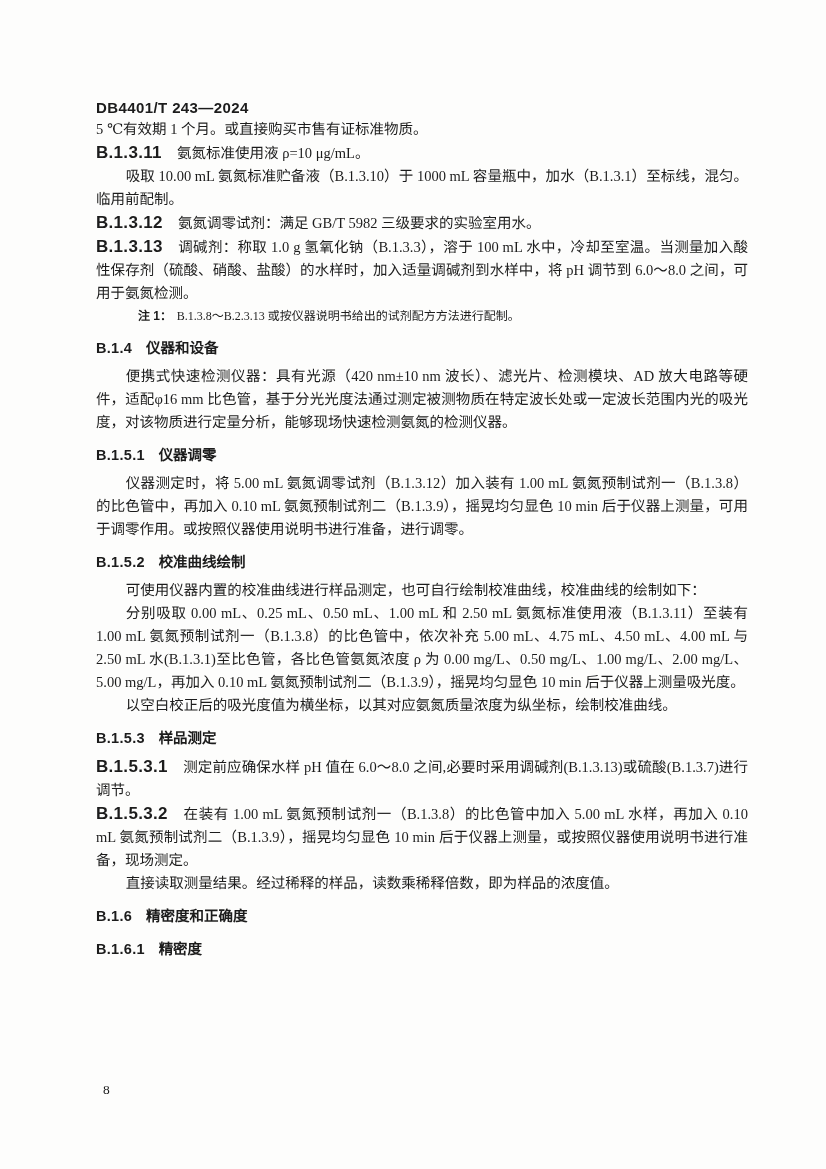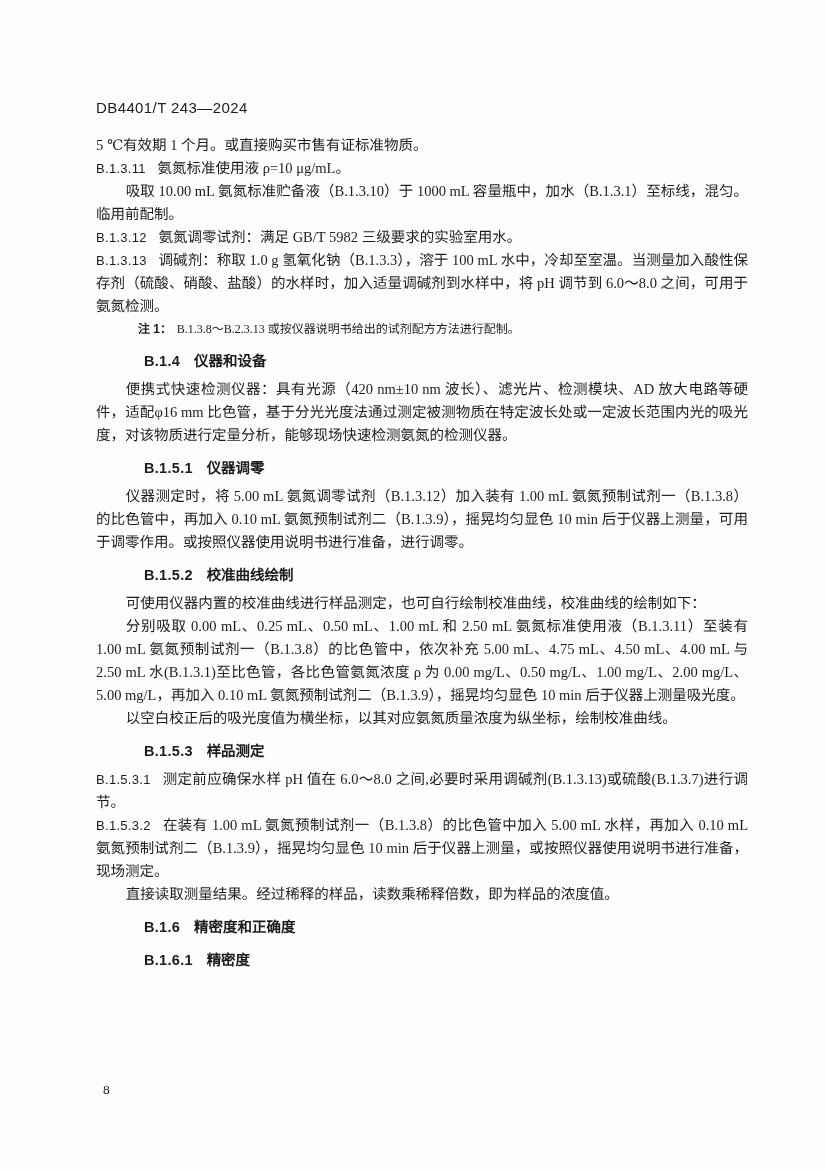--- a/index.html
+++ b/index.html
@@ -17,40 +17,39 @@
     overflow: hidden;
   }
   .content {
     position: absolute;
     left: 96px;
     top: 98px;
     width: 652px;
   }
   .doc-header {
     font-family: "Liberation Sans", "DejaVu Sans", sans-serif;
-    font-weight: normal;
+    font-weight: bold;
     font-size: 15px;
     line-height: 20px;
     letter-spacing: 0.4px;
-    margin-bottom: 16px;
   }
   .content p {
     margin: 0;
     font-size: 14.5px;
     line-height: 23px;
     text-align: justify;
     text-justify: inter-ideograph;
   }
   p.body-cont { text-indent: 0; }
   p.para { text-indent: 2.05em; }
   p.clause { text-indent: 0; }
   .clause-label {
     font-family: "Liberation Sans", "DejaVu Sans", sans-serif;
-    font-weight: normal;
-    font-size: 13px;
+    font-weight: bold;
+    font-size: 17px;
     margin-right: 0.9em;
     letter-spacing: 0.3px;
   }
   p.note {
     font-size: 12px;
     line-height: 22px;
     padding-left: 23px;
   }
   .note-label {
     font-family: "Liberation Sans", "DejaVu Sans", sans-serif;
@@ -63,21 +62,20 @@
     font-family: "Liberation Sans", "DejaVu Sans", sans-serif;
     font-weight: bold;
     font-size: 14.5px;
     line-height: 23px;
     margin: 10px 0 5px 0;
     text-align: left;
   }
   p.heading .heading-label {
     margin-right: 0.95em;
     letter-spacing: 0.3px;
-    margin-left: 48px;
   }
   .page-number {
     position: absolute;
     left: 103px;
     top: 1082px;
     font-size: 13.5px;
     font-family: "Liberation Serif", "DejaVu Serif", serif;
   }
 </style>
 </head>

